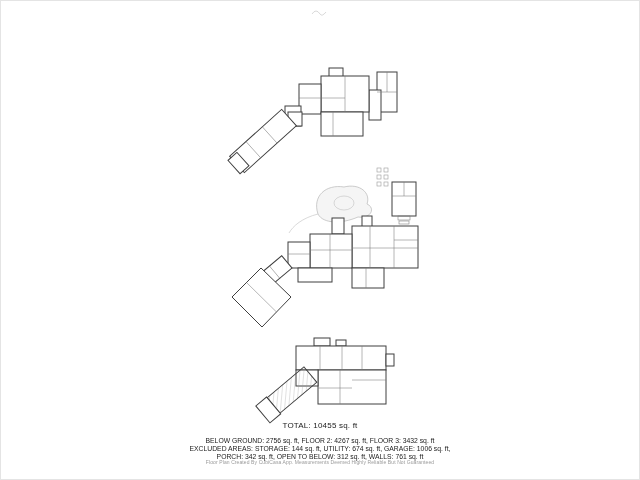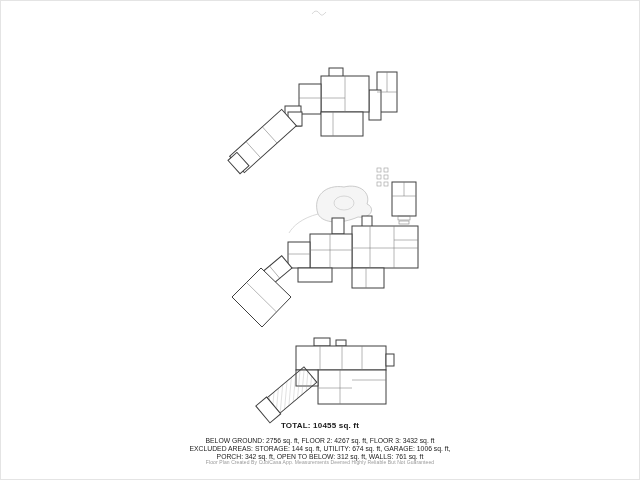--- a/index.html
+++ b/index.html
@@ -10,21 +10,21 @@
   .frame{position:absolute;inset:0;border:1px solid #e4e4e4;pointer-events:none;}
   svg{position:absolute;top:0;left:0;}
   .wall{fill:#ffffff;stroke:#3f3f3f;stroke-width:1;}
   .thin{fill:none;stroke:#7a7a7a;stroke-width:0.55;}
   .lite{fill:#f5f5f5;stroke:#b7b7b7;stroke-width:0.7;}
   .ghost{fill:none;stroke:#c9c9c9;stroke-width:0.7;}
   .dot{fill:none;stroke:#9a9a9a;stroke-width:0.6;}
   .summary{
     position:absolute;top:421px;left:0;width:640px;text-align:center;color:#1a1a1a;
   }
-  .summary .total{font-size:8px;font-weight:bold;letter-spacing:0.2px;margin-bottom:7px;}
+  .summary .total{font-size:8px;font-weight:normal;letter-spacing:0.2px;margin-bottom:7px;}
   .summary .line{font-size:6.8px;line-height:8px;}
   .footer{
     position:absolute;top:459px;left:0;width:640px;text-align:center;
     font-size:5px;color:#9a9a9a;letter-spacing:0.1px;
   }
 </style>
 </head>
 <body>
 
 <div class="page">

